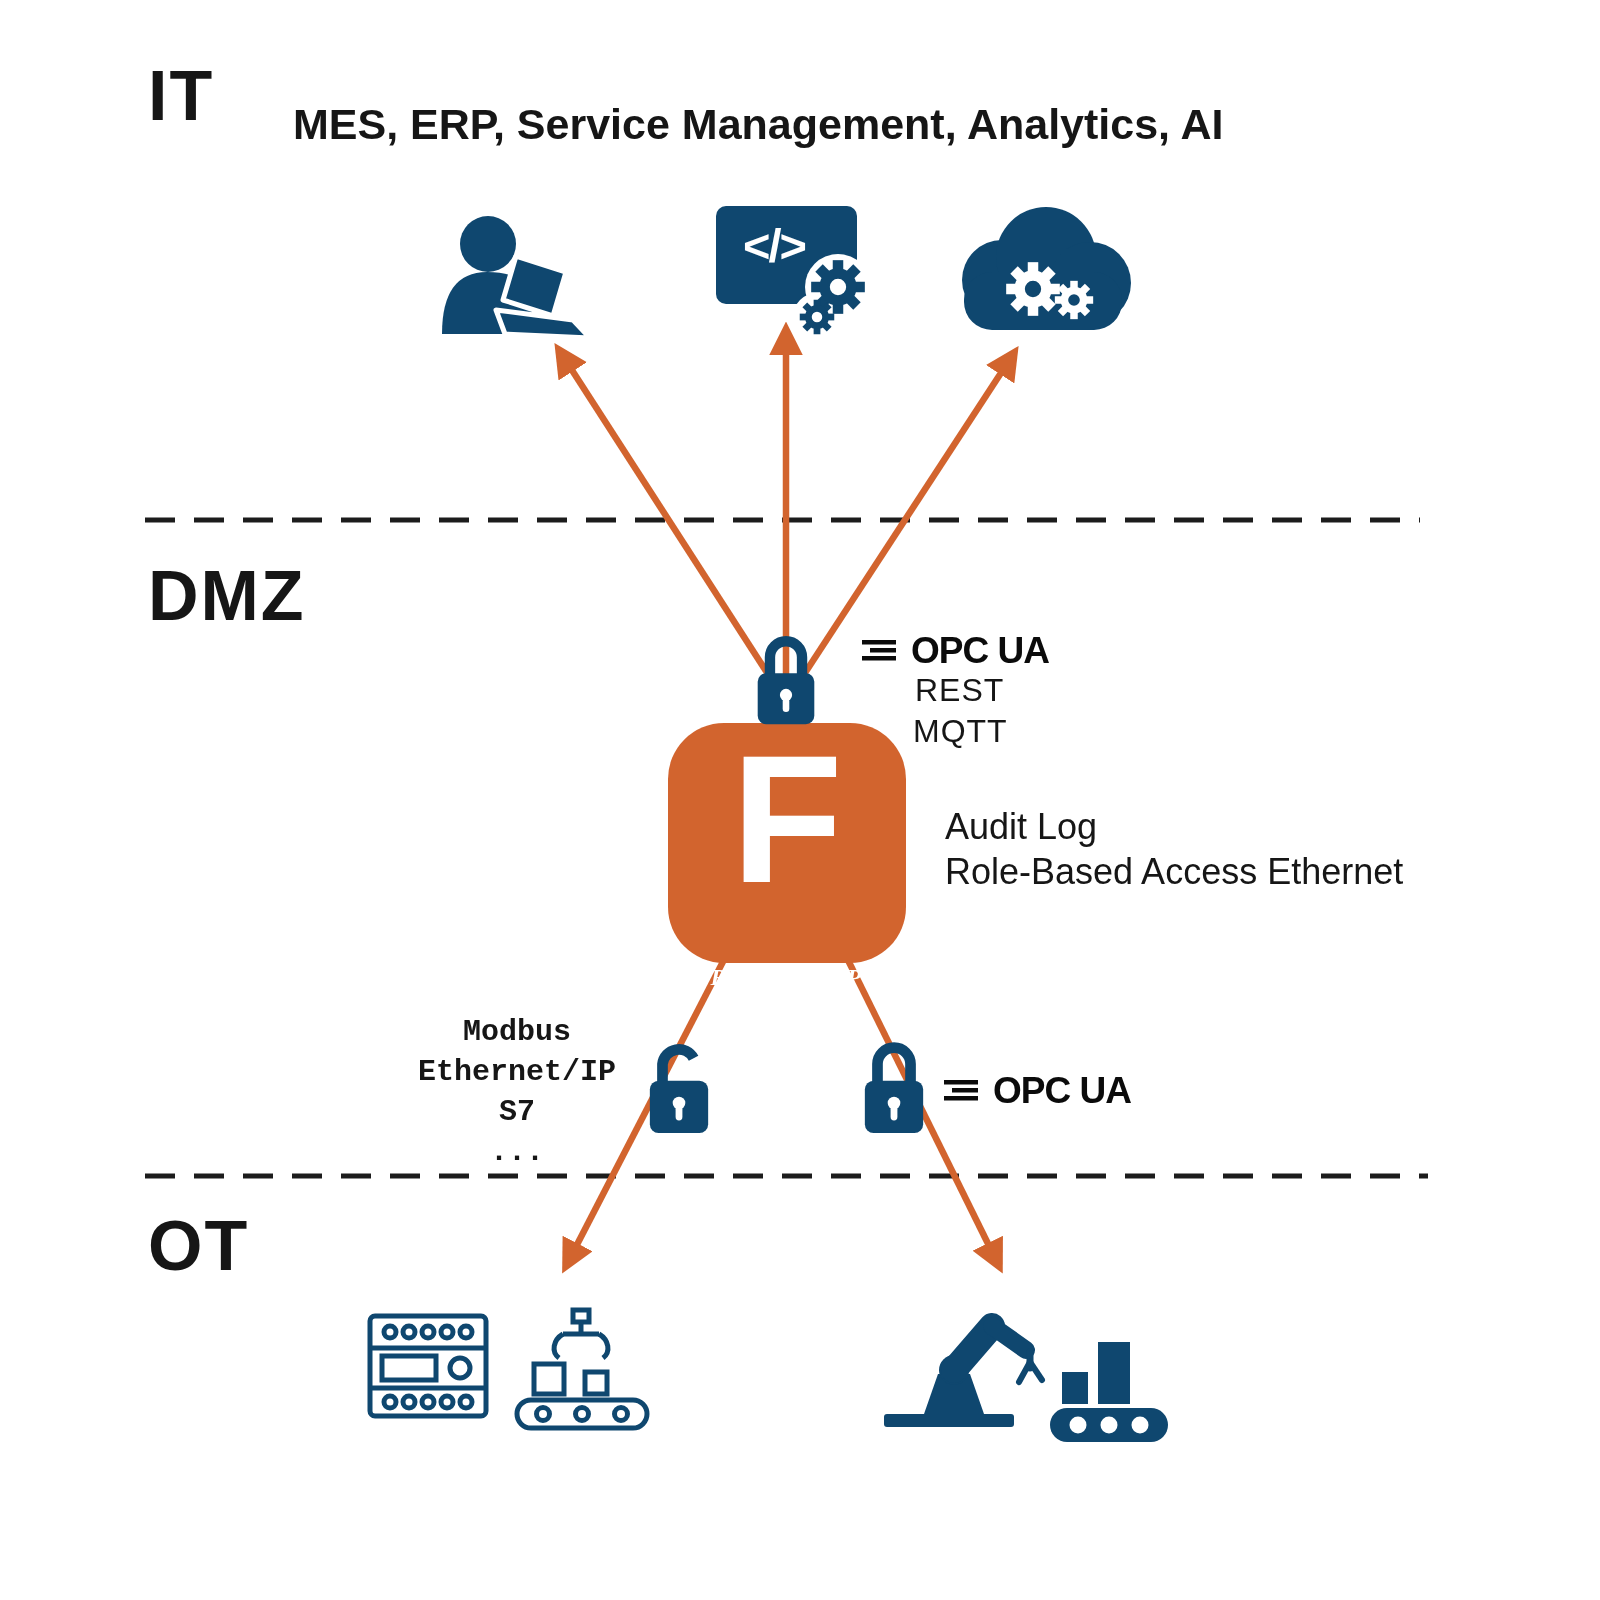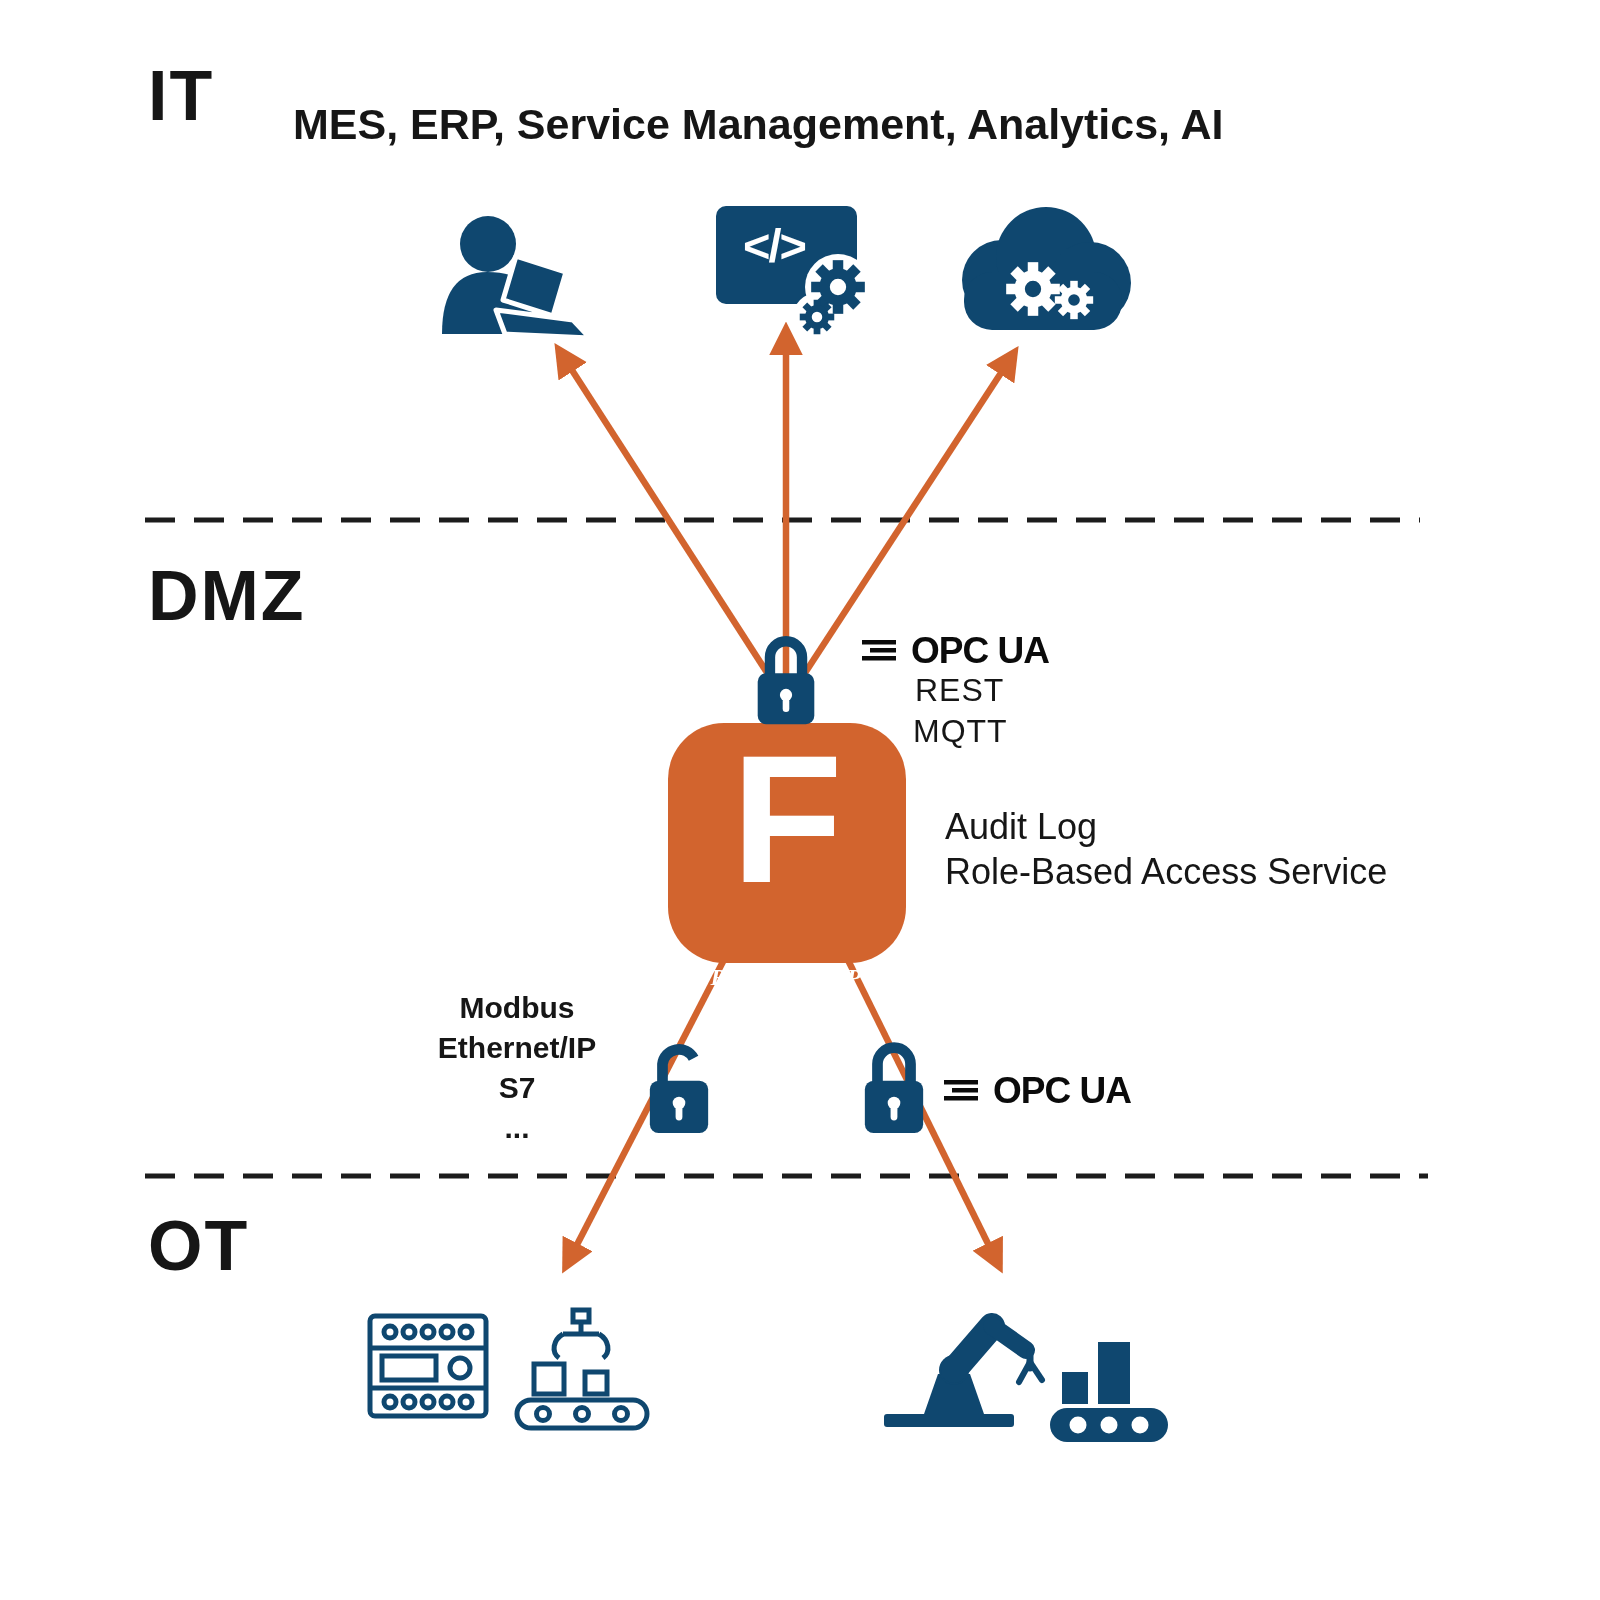--- a/index.html
+++ b/index.html
@@ -200,23 +200,23 @@
     <span>PROSYS</span>
     <svg width="24" height="24" viewBox="0 0 24 24">
       <circle cx="12" cy="12" r="9" fill="none" stroke="#fff" stroke-width="2.2"></circle>
       <ellipse cx="12" cy="12" rx="4.2" ry="9" fill="none" stroke="#fff" stroke-width="1.8"></ellipse>
       <line x1="3" y1="12" x2="21" y2="12" stroke="#fff" stroke-width="1.8"></line>
     </svg>
     <span>OPC</span>
   </div>
 
   <div class="abs feature" style="left:945px;top:806px;">Audit Log</div>
-  <div class="abs feature" style="left:945px;top:851px;">Role-Based Access Service</div>
-
-  <div class="abs south-block" style="left:412px;top:988px;">
+  <div class="abs feature" style="left:945px;top:851px;">Role-Based Access Ethernet</div>
+
+  <div class="abs south-block" style="left:412px;top:1012px;font-family:Liberation Mono, monospace;">
     <div>Modbus</div>
     <div>Ethernet/IP</div>
     <div>S7</div>
     <div>...</div>
   </div>
 
   <div class="abs opcua" style="left:944px;top:1070px;">
     <svg width="38" height="28" viewBox="0 0 38 28">
       <rect x="0" y="3" width="34" height="4.5" fill="#0b0b0b"></rect>
       <rect x="8" y="11" width="26" height="4.5" fill="#0b0b0b"></rect>

